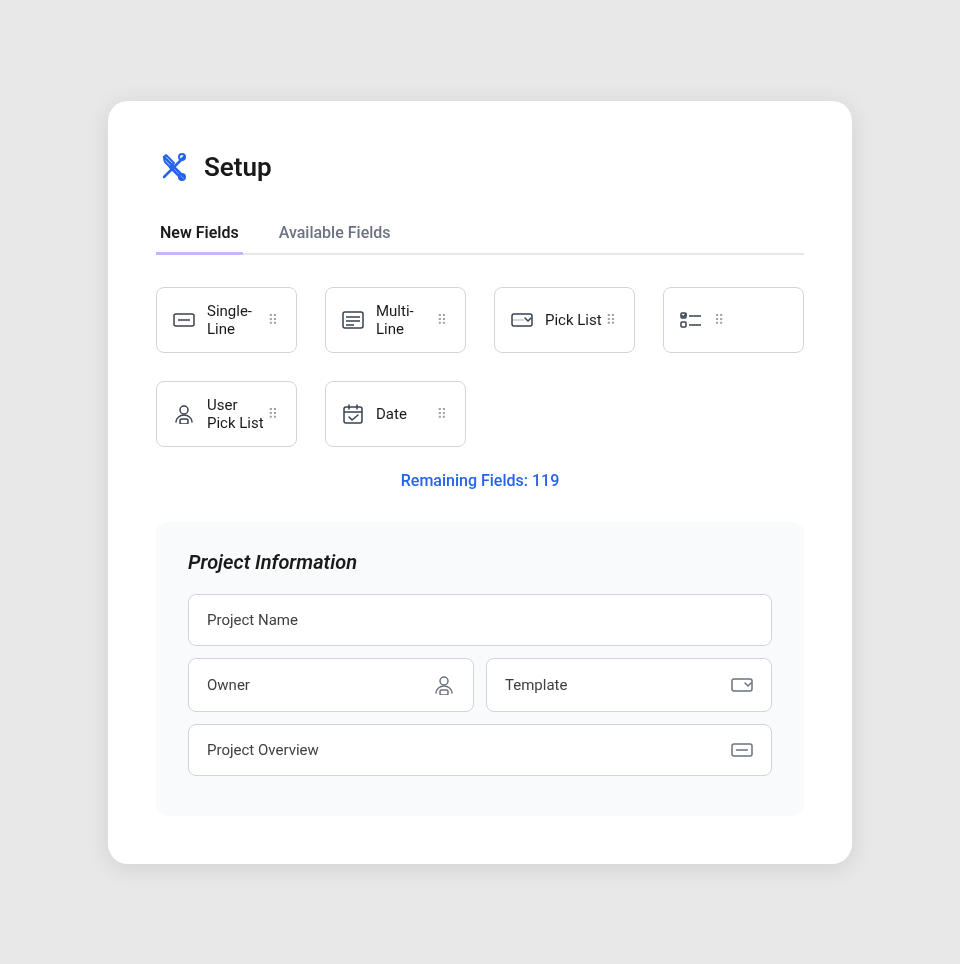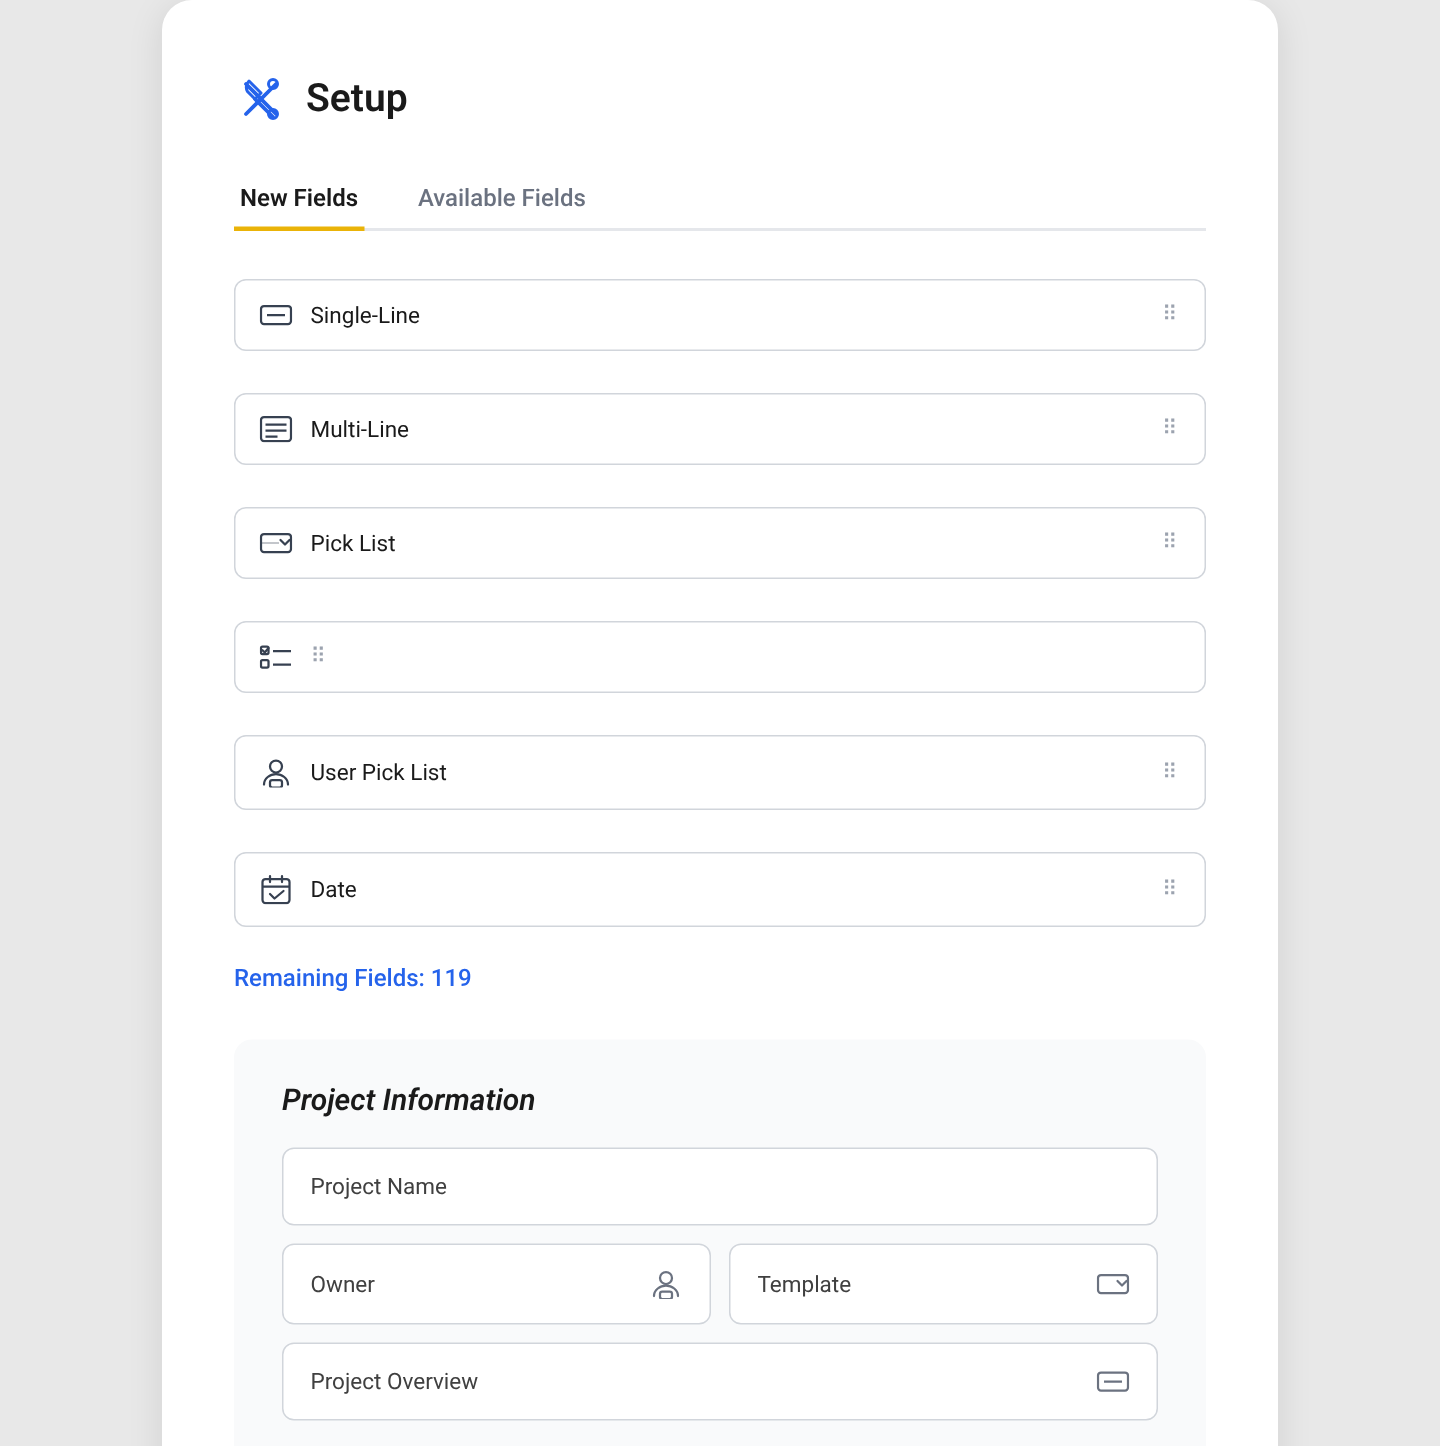--- a/index.html
+++ b/index.html
@@ -44,26 +44,26 @@
       margin-right: 32px;
       font-size: 16px;
       font-weight: 500;
       color: #6b7280;
       cursor: pointer;
       border-bottom: 3px solid transparent;
       margin-bottom: -2px;
     }
     .tab.active {
       color: #1a1a1a;
-      border-bottom: 3px solid #eab308;
+      border-bottom: 3px solid #c4b5fd;
       font-weight: 600;
     }
     .fields-grid {
       display: grid;
-      grid-template-columns: 1fr;
+      grid-template-columns: 1fr 1fr 1fr 1fr;
       gap: 28px;
       margin-bottom: 24px;
     }
     .field-item {
       display: flex;
       align-items: center;
       border: 1.5px solid #d1d5db;
       border-radius: 8px;
       padding: 14px 16px;
       cursor: grab;
@@ -82,21 +82,21 @@
       color: #1a1a1a;
       font-weight: 400;
     }
     .drag-handle {
       color: #9ca3af;
       font-size: 14px;
       letter-spacing: 2px;
       line-height: 1;
     }
     .remaining {
-      text-align: left;
+      text-align: center;
       color: #2563eb;
       font-size: 16px;
       font-weight: 500;
       margin-bottom: 32px;
     }
     .project-section {
       background: #f9fafb;
       border-radius: 12px;
       padding: 28px 32px 28px 32px;
     }

